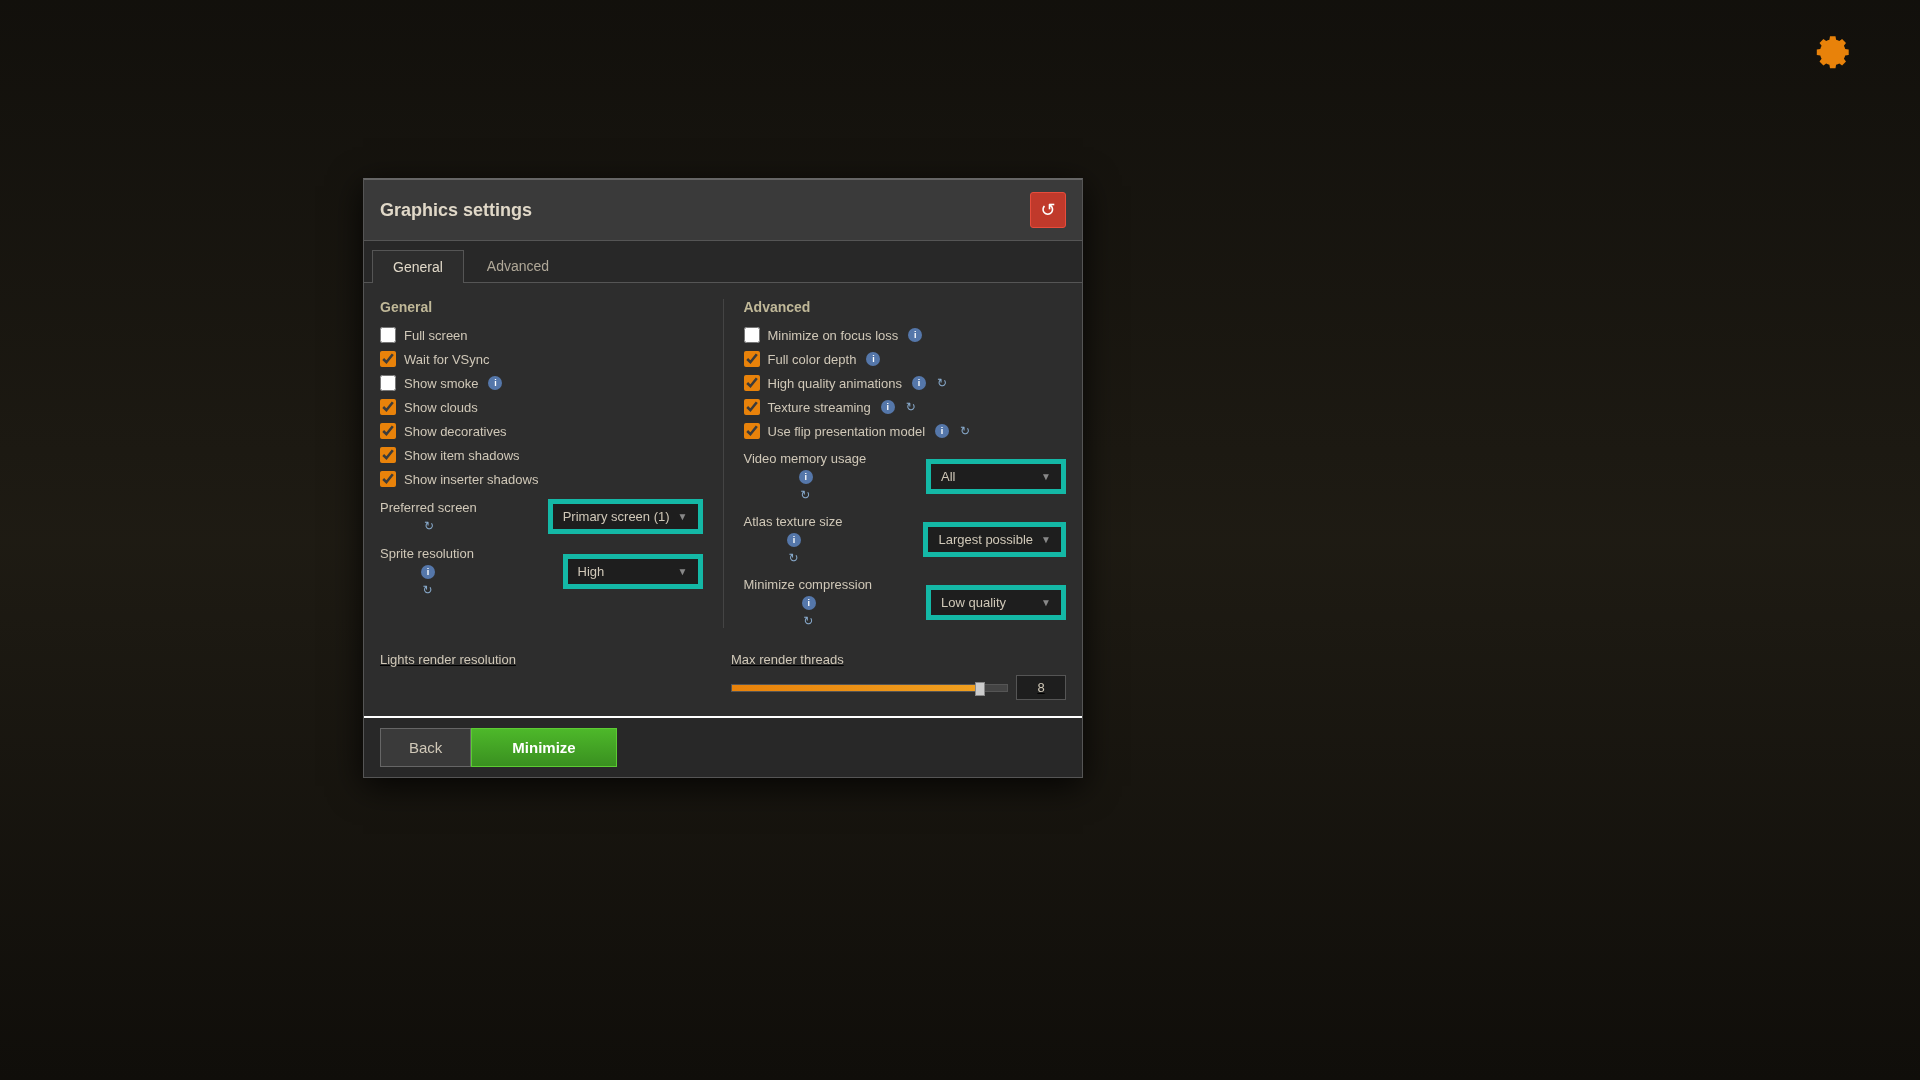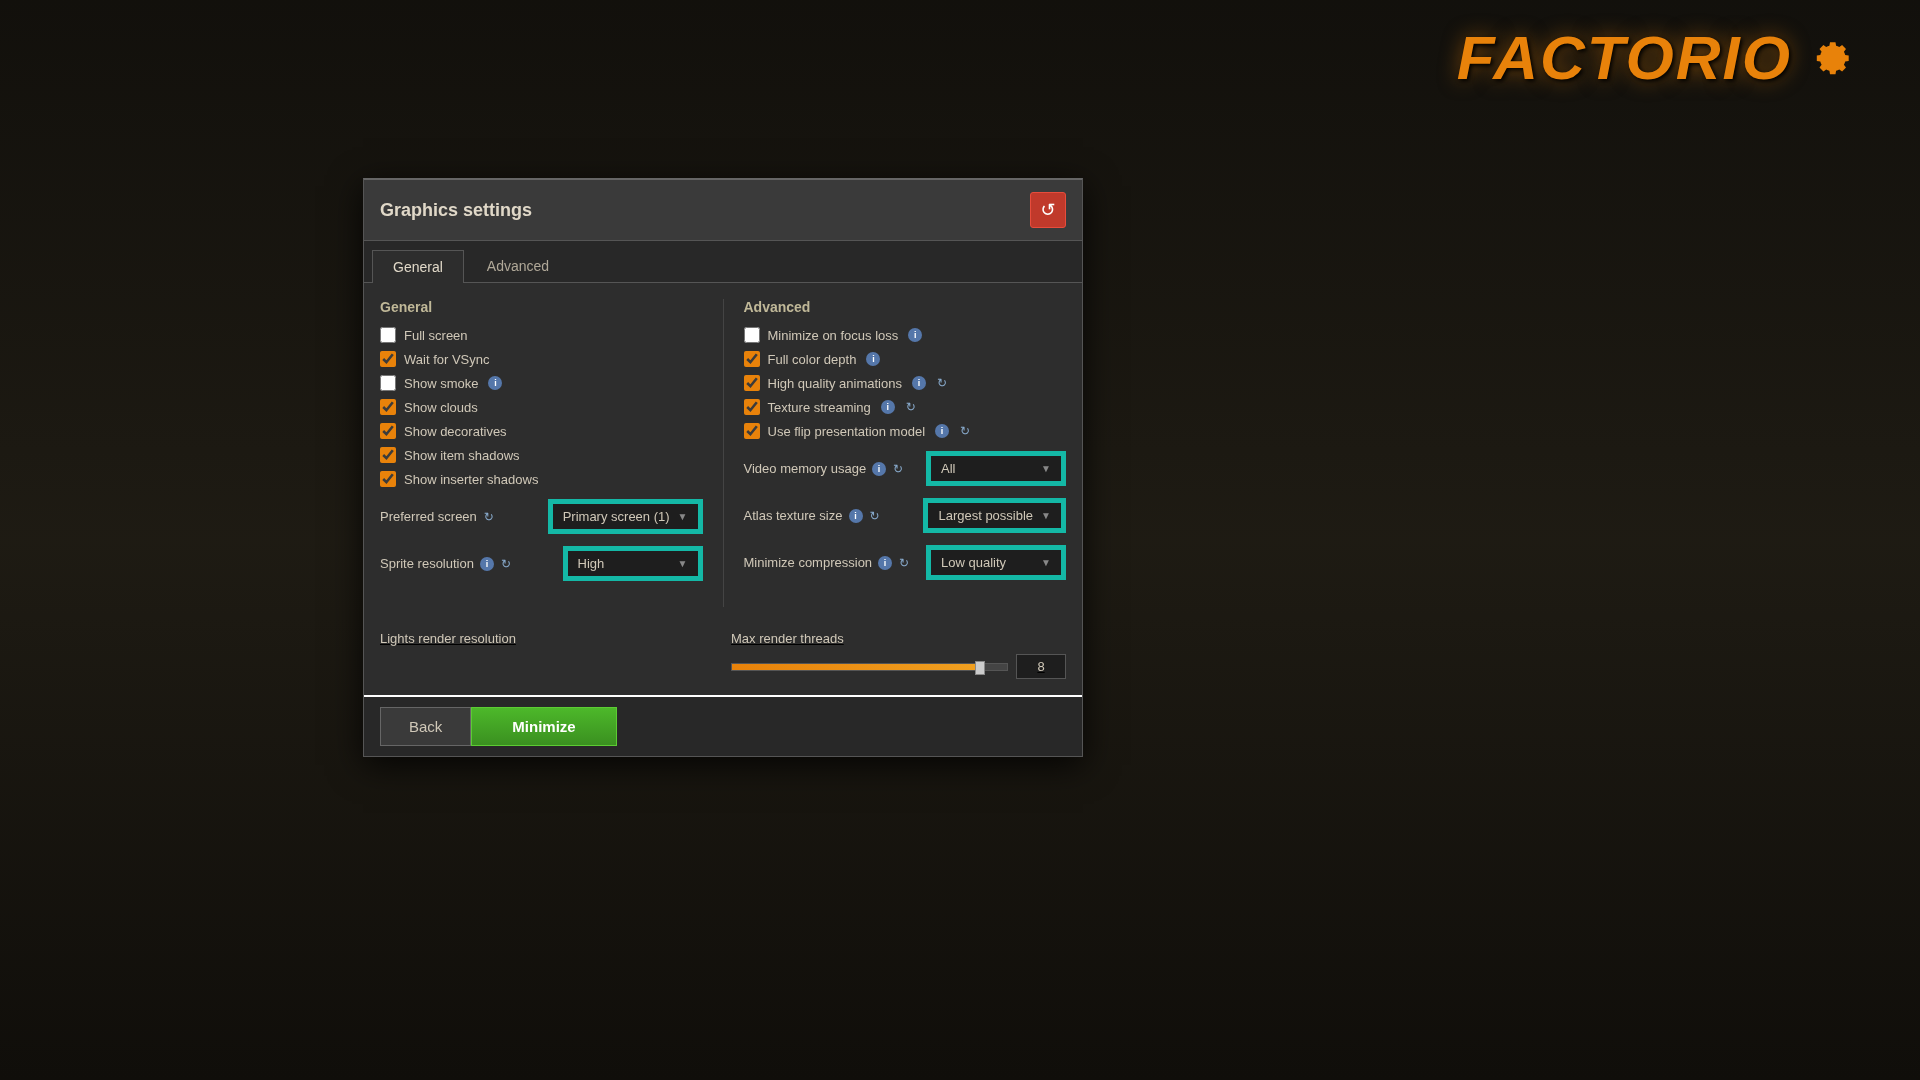--- a/index.html
+++ b/index.html
@@ -195,20 +195,21 @@
       justify-content: space-between;
       margin-top: 12px;
     }
 
     .setting-label {
       color: #d0c8b8;
       font-size: 13px;
       display: flex;
       align-items: center;
       gap: 4px;
+      flex-direction: column;
     }
 
     .dropdown {
       background: #1e1e1e;
       border: 5px solid #14b8a6;
       color: #d0c8b8;
       padding: 5px 10px;
       font-size: 13px;
       cursor: pointer;
       min-width: 140px;
@@ -315,21 +316,20 @@
       font-weight: bold;
       cursor: pointer;
     }
   </style>
 </head>
 <body>
 
 <div class="bg-art"></div>
 
 <div id="logo">
-  <span>FACTORIO</span>
   <svg class="gear-icon" viewBox="0 0 60 60" fill="#e8820a">
     <path d="M30 20a10 10 0 1 0 0 20 10 10 0 0 0 0-20zm18.7 7.5l-3.5-.6a15.8 15.8 0 0 0-1.3-3.2l2.1-2.8-3.9-3.9-2.8 2.1a15.8 15.8 0 0 0-3.2-1.3l-.6-3.5h-5.5l-.6 3.5a15.8 15.8 0 0 0-3.2 1.3l-2.8-2.1-3.9 3.9 2.1 2.8a15.8 15.8 0 0 0-1.3 3.2l-3.5.6v5.5l3.5.6a15.8 15.8 0 0 0 1.3 3.2l-2.1 2.8 3.9 3.9 2.8-2.1a15.8 15.8 0 0 0 3.2 1.3l.6 3.5h5.5l.6-3.5a15.8 15.8 0 0 0 3.2-1.3l2.8 2.1 3.9-3.9-2.1-2.8a15.8 15.8 0 0 0 1.3-3.2l3.5-.6v-5.5z"></path>
   </svg>
 </div>
 
 <div id="dialog">
 
   <div id="dialog-titlebar">
     <span id="dialog-title">Graphics settings</span>
     <button id="reset-button" title="Reset to defaults">↺</button>

